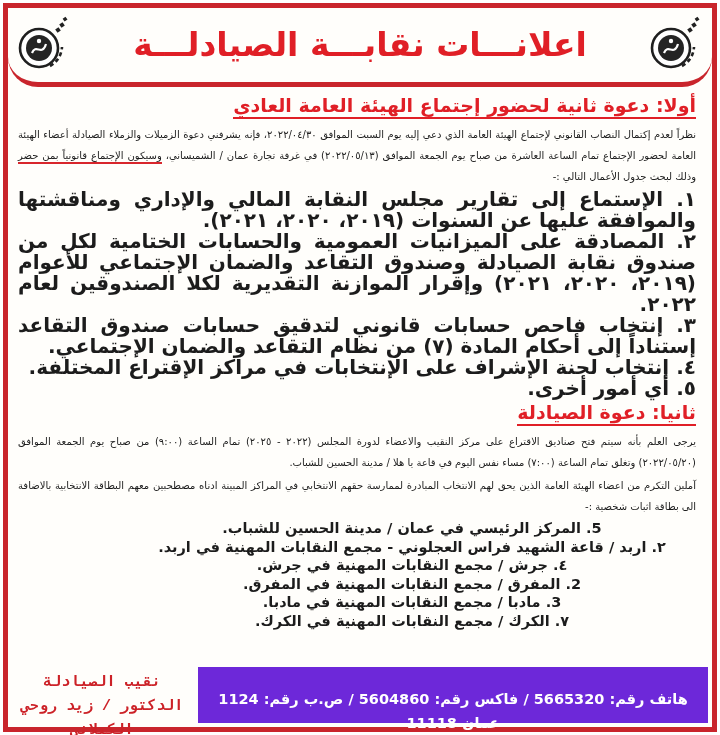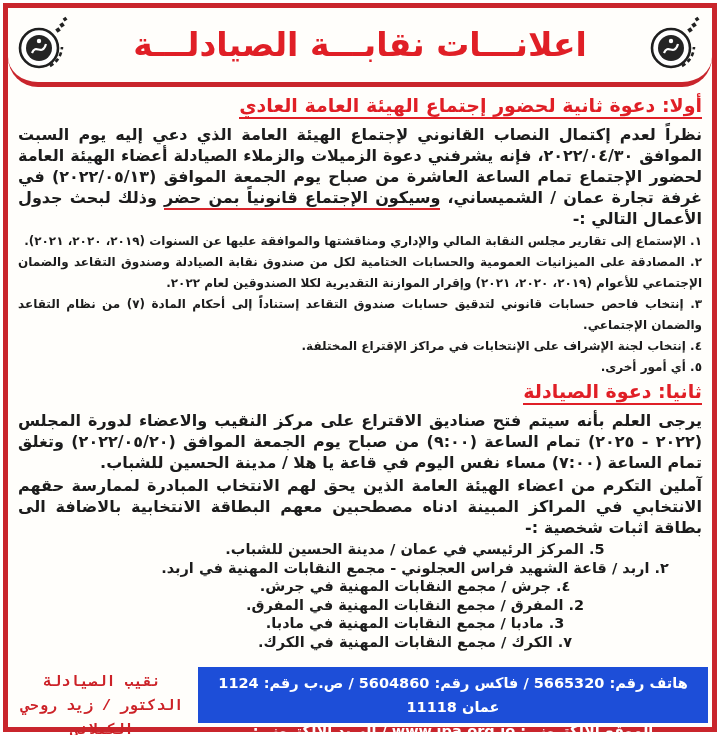--- a/index.html
+++ b/index.html
@@ -20,50 +20,50 @@
     padding:4px 8px;height:66px;flex:0 0 auto;border-radius:30px;
   }
   .logo{width:56px;height:60px;flex:0 0 auto;}
   .masthead-title{
     flex:1;text-align:center;
     color:#e01f26;font-size:33px;font-weight:bold;
     letter-spacing:0px;line-height:60px;
     white-space:nowrap;
   }
   
-  .body{flex:1 1 auto;padding:5px 10px 2px 10px;overflow:hidden;}
+  .body{flex:1 1 auto;padding:5px 16px 2px 10px;overflow:hidden;}
   .section-heading{
     display:inline-block;
     color:#e01f26;font-size:19px;font-weight:bold;
     border-bottom:2px solid #e01f26;
     padding-bottom:1px;margin:2px 0 5px 0;
   }
   .para{
-    font-size:16px;font-weight:bold;line-height:21px;
+    font-size:10px;font-weight:normal;line-height:21px;
     text-align:justify;margin:0 0 2px 0;
   }
   .red-underline{border-bottom:2px solid #d8262c;padding-bottom:1px;}
   .agenda-item{
-    font-size:12px;font-weight:bold;line-height:21px;
+    font-size:20px;font-weight:bold;line-height:21px;
     text-align:justify;margin:0;
   }
   .centers-list{padding-left:110px;margin-top:2px;}
   .center-item{
     font-size:14.5px;font-weight:bold;line-height:18.5px;
     text-align:center;margin:0;white-space:nowrap;
   }
   
   .footer{
     flex:0 0 auto;display:flex;align-items:stretch;
     margin:3px 4px 4px 4px;gap:6px;height:56px;
   }
   .contact-bar{
-    flex:1;background:#1d4ed8;color:#ffffff;
+    flex:1;background:#6d28d9;color:#ffffff;
     text-align:center;font-weight:bold;font-size:14.5px;
-    line-height:24px;padding:4px 6px;box-sizing:border-box;
+    line-height:24px;padding:20px 6px;box-sizing:border-box;
   }
   .signature{
     width:180px;flex:0 0 auto;background:#fffefb;
     color:#cc2127;font-weight:bold;font-size:15px;
     text-align:center;line-height:24px;padding-top:4px;box-sizing:border-box;font-family:Liberation Mono, monospace;
   }
 </style>
 </head>
 <body>
 

